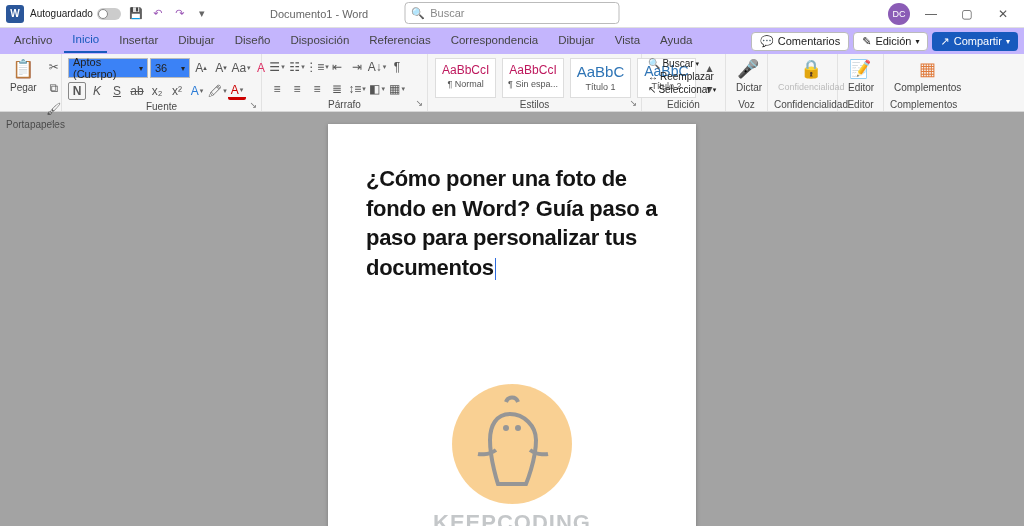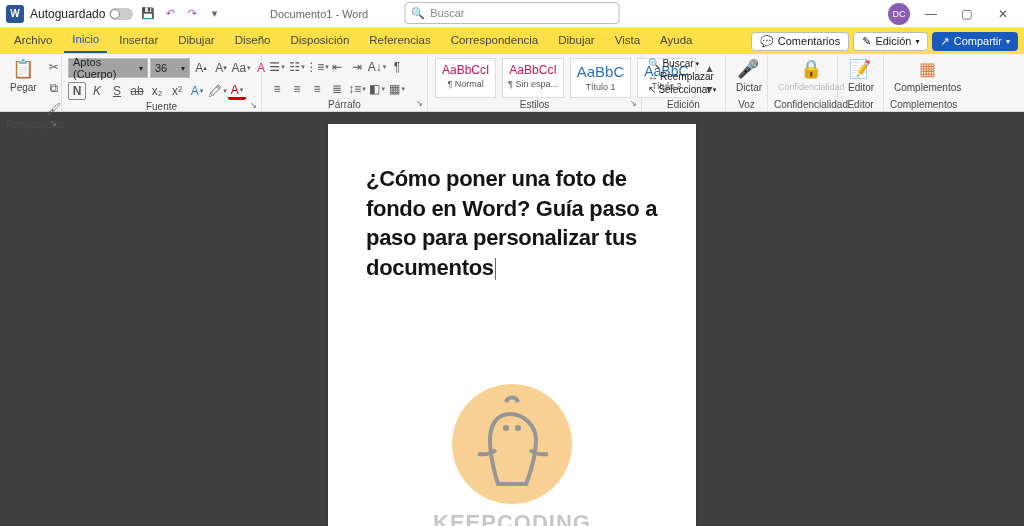--- a/index.html
+++ b/index.html
@@ -3,60 +3,60 @@
 <meta charset="utf-8">
 <style>
 * { box-sizing: border-box; margin: 0; padding: 0; font-family: "Segoe UI", Arial, sans-serif; }
 body { width: 1024px; height: 526px; background: #fff; overflow: hidden; font-size: 11px; color: #222; }
 
 .titlebar { height: 28px; display: flex; align-items: center; background: #fff; border-bottom: 1px solid #e0e0e0; padding: 0 6px; gap: 6px; }
 .titlebar .left { display: flex; align-items: center; gap: 6px; }
 .titlebar .wicon { width: 18px; height: 18px; background: #2b579a; color: #fff; display: flex; align-items: center; justify-content: center; border-radius: 3px; font-size: 10px; font-weight: bold; }
 .titlebar .qat { display: flex; align-items: center; gap: 4px; }
 .titlebar .qat .btn { width: 18px; height: 18px; display: flex; align-items: center; justify-content: center; color: #9b57b6; cursor: pointer; }
-.titlebar .autosave { display: flex; align-items: center; gap: 4px; font-size: 12px; }
+.titlebar .autosave { display: flex; align-items: flex-start; gap: 4px; font-size: 10px; }
 .titlebar .toggle { width: 24px; height: 12px; background: #ccc; border-radius: 6px; position: relative; }
 .titlebar .toggle::after { content: ""; width: 8px; height: 8px; background: #fff; border: 1px solid #888; border-radius: 50%; position: absolute; left: 1px; top: 1px; }
 .titlebar .doctitle { position: absolute; left: 50%; transform: translateX(-50%); font-size: 11px; color: #666; }
 .titlebar .right { margin-left: auto; display: flex; align-items: center; gap: 6px; }
 .titlebar .avatar { width: 22px; height: 22px; background: #8b5cb6; border-radius: 50%; color: #fff; display: flex; align-items: center; justify-content: center; font-size: 9px; }
 .titlebar .winbtn { width: 30px; height: 24px; display: flex; align-items: center; justify-content: center; font-size: 12px; color: #555; }
 
 .searchbar { position: absolute; left: 50%; top: 2px; transform: translateX(-50%); width: 215px; height: 22px; border: 1px solid #bbb; border-radius: 4px; display: flex; align-items: center; padding: 0 6px; gap: 5px; color: #888; background:#fff; }
 
-.menubar { height: 26px; display: flex; align-items: center; background: #fde047; padding: 0 6px; gap: 4px; }
+.menubar { height: 26px; display: flex; align-items: center; background: #c4b5fd; padding: 0 6px; gap: 4px; }
 .menubar .tab { padding: 4px 8px 6px; font-size: 11.5px; color: #444; cursor: pointer; }
 .menubar .tab.active { color: #185abd; border-bottom: 2px solid #185abd; }
 .menubar .rightbtns { margin-left: auto; display: flex; gap: 4px; }
 .menubar .rightbtns .pill { border: 1px solid #bbb; border-radius: 4px; padding: 2px 8px; font-size: 11px; display:flex; align-items:center; gap:4px; background:#fff;}
 .menubar .rightbtns .share { background: #185abd; color: #fff; border: none; }
 
 .ribbon { height: 58px; background: #f6f6f6; border-bottom: 1px solid #d6d6d6; display: flex; }
 .group { border-right: 1px solid #e2e2e2; padding: 4px 6px 1px; display: flex; flex-direction: column; justify-content: space-between; }
 .group .body { display: flex; align-items: flex-start; gap: 4px; flex: 1; }
 .group .label { font-size: 10px; color: #4a4a4a; text-align: center; padding-top: 1px; position:relative;}
 .group .label .launcher { position:absolute; right:-2px; top:0; font-size:9px; color:#777;}
 
 .bigbtn { display: flex; flex-direction: column; align-items: center; padding: 0 4px; font-size: 10px; gap: 2px; color:#444; text-align:center; }
 .bigbtn .icon { width: 22px; height: 22px; display: flex; align-items: center; justify-content: center; font-size: 18px; }
 
 .col { display: flex; flex-direction: column; gap: 3px; }
 .row { display: flex; gap: 2px; align-items:center; }
 .smallbtn { width: 18px; height: 18px; display: flex; align-items: center; justify-content: center; font-size: 12px; color: #555; border-radius:2px;}
 .smallbtn.dd::after { content:"▾"; font-size:7px; margin-left:1px; color:#666; }
 
-.combo { border: 1px solid #bbb; background: #a3a3a3; height: 20px; display:flex; align-items:center; padding:0 4px; font-size:11px; gap:2px; }
+.combo { border: 1px solid #bbb; background: #3b82f6; height: 20px; display:flex; align-items:center; padding:0 4px; font-size:11px; gap:2px; }
 .combo.font { width: 80px; }
 .combo.size { width: 40px; }
 
 .styleitem { display:flex; flex-direction:column; align-items:center; padding:2px 4px; border:1px solid #ddd; background:#fff; margin:0 1px; }
 .styleitem .prev { font-size:12px; color:#be185d; padding:2px 2px 0;}
 .styleitem .nm { font-size:9px; color:#555; padding-top:2px;}
 
-.canvas { height: calc(526px - 28px - 26px - 58px); background: #404040; display:flex; justify-content:center; overflow:hidden;}
+.canvas { height: calc(526px - 28px - 26px - 58px); background: #a3a3a3; display:flex; justify-content:center; overflow:hidden;}
 .page { width:368px; background:#fff; margin-top:12px; box-shadow:0 1px 4px rgba(0,0,0,.25); padding:40px 38px; position:relative; height:500px;}
 .page h1 { font-size:22px; font-weight:900; color:#141414; line-height:1.35; letter-spacing:-0.3px;}
 .cursor { display:inline-block; width:1px; height:22px; background:#2d6cdf; vertical-align:middle; margin-left:1px;}
 .watermark { position:absolute; top:260px; left:0; right:0; text-align:center; opacity:.6; }
 .watermark .circle { width:120px; height:120px; background:#f6b24c; border-radius:50%; margin:0 auto; position:relative; overflow:hidden;}
 .watermark .bird { position:absolute; inset:0; }
 .watermark .kc { font-size:22px; font-weight:800; color:#9ea2a6; letter-spacing:1px; margin-top:6px;}
 </style>
 </head>
 <body>

